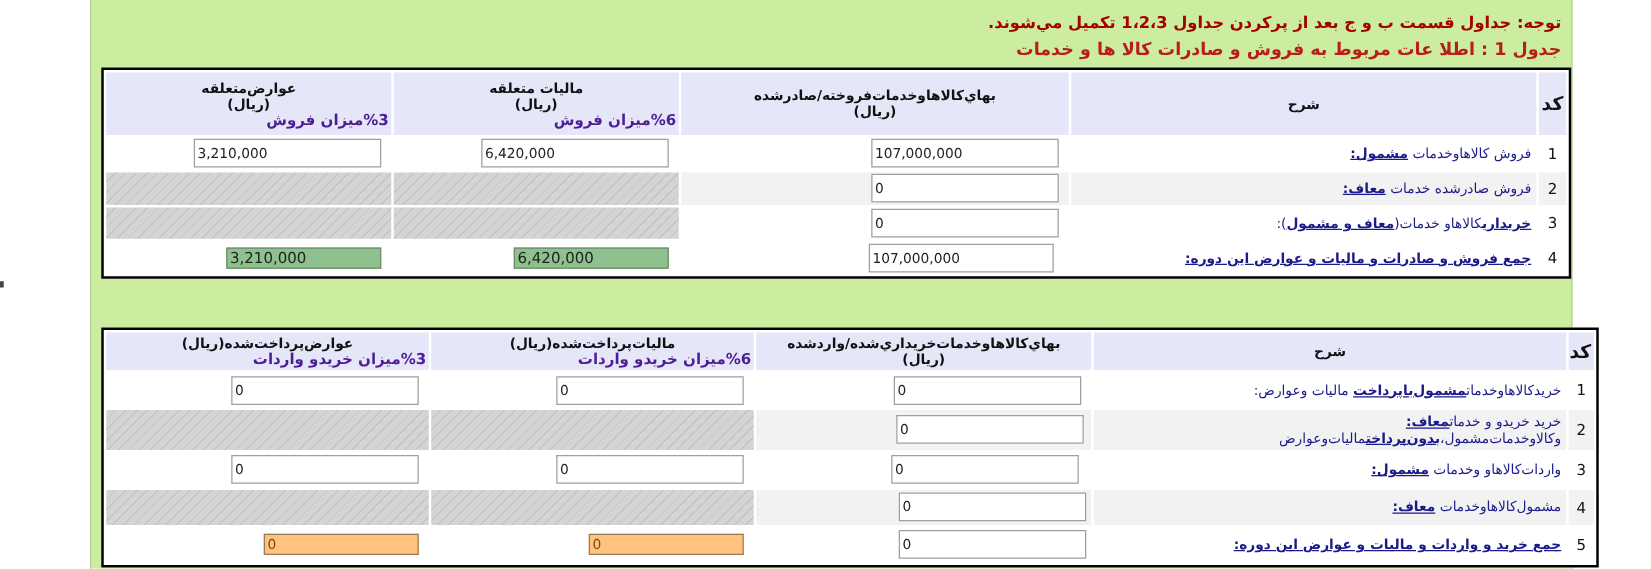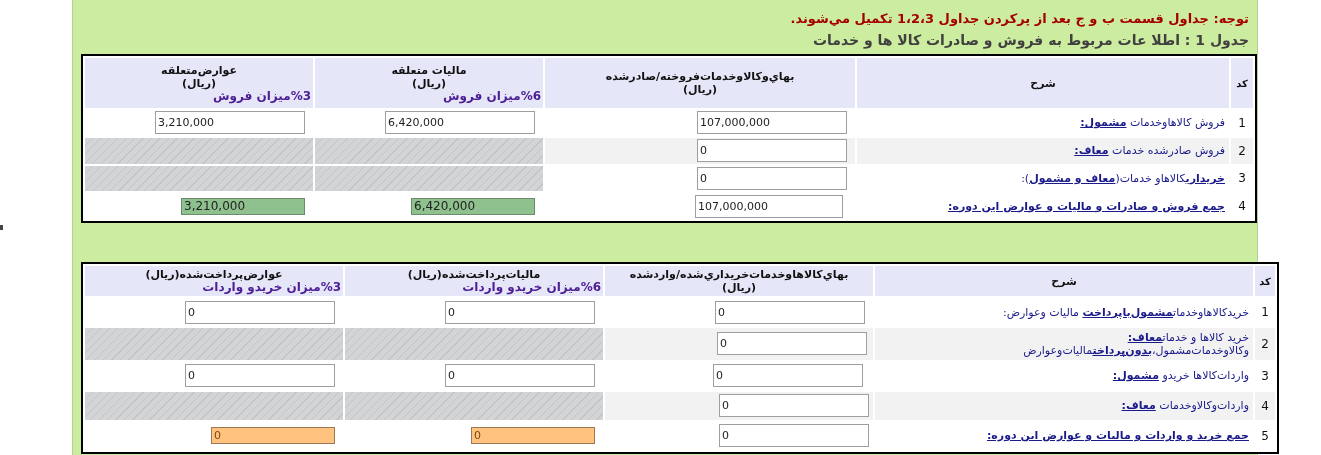--- a/index.html
+++ b/index.html
@@ -9,36 +9,36 @@
   .panel {
     position: absolute; left: 72px; top: 0; width: 1186px; height: 455px;
     background: #ccec9f; border-left: 1px solid #b7cf94; border-right: 1px solid #b7cf94;
     direction: rtl;
   }
   .note {
     position: absolute; right: 8px; top: 11px; color: #a50000; font-size: 13px; font-weight: bold;
     font-family: "DejaVu Sans", sans-serif;
   }
   .t-title {
-    position: absolute; right: 8px; font-size: 14px; font-weight: bold; color: #404040;
+    position: absolute; right: 8px; font-size: 14px; font-weight: bold; color: #b91c1c;
   }
   .t1-title { top: 32px; }
   .t2-title { top: 235px; }
   table.grid {
     position: absolute; border-collapse: separate; border-spacing: 2px; background: #fff;
     border: 2px solid #000; direction: rtl; table-layout: fixed;
   }
   table.t1 { left: 8px; top: 54px; width: 1170px; height: 169px; }
   table.t2 { left: 8px; top: 262px; width: 1170px; height: 192px; }
   th {
     background: #e5e6f7; font-size: 11px; font-weight: bold; color: #111; text-align: center;
     line-height: 13px; padding: 2px 2px; vertical-align: middle;
   }
   th .red { color: #4c1d95; font-size: 12px; text-align: right; }
-  th.code { font-size: 10px; }
+  th.code { font-size: 15px; }
   td { vertical-align: middle; padding: 0 4px; font-size: 11px; color: #1a1a8a; }
   tr.alt td.plain { background: #f2f2f2; }
   td.code { color: #111; font-size: 12px; text-align: center; width: 20px; padding: 0; }
   td.desc { text-align: right; white-space: nowrap; }
   td.desc b { color: #1a1a8a; font-weight: bold; text-decoration: underline; }
   td.hatch {
     background: repeating-linear-gradient(135deg, #d3d4d6 0px, #d3d4d6 5px, #c3c4c6 5px, #c3c4c6 6px);
   }
   td.cell { text-align: right; }
   input.num {
@@ -66,21 +66,21 @@
         <col style="width:372px">
         <col style="width:310px">
         <col style="width:228px">
         <col style="width:228px">
     </colgroup>
     <tbody>
         <tr style="height:50px">
       <th class="code">كد</th>
       <th>شرح</th>
       <th>
-        <div>بهاي‌وكالاوخدمات‌فروخته/صادرشده</div>
+        <div>بهاي‌كالاهاوخدمات‌فروخته/صادرشده</div>
         <div>(ريال)</div>
       </th>
       <th>
         <div>ماليات متعلقه</div>
         <div>(ريال)</div>
         <div class="red">%6ميزان فروش</div>
       </th>
       <th>
         <div>عوارض‌متعلقه</div>
         <div>(ريال)</div>
@@ -147,37 +147,37 @@
     <tr>
       <td class="code plain">1</td>
       <td class="desc plain"><span>خريدكالاهاوخدمات</span><b>مشمول‌باپرداخت</b><span> ماليات وعوارض:</span></td>
       <td class="cell plain"><input class="num" value="0" style=""></td>
       <td class="cell plain"><input class="num" value="0" style=""></td>
       <td class="cell plain"><input class="num" value="0" style=""></td>
     </tr>
     <tr class="alt">
       <td class="code plain">2</td>
       <td class="desc plain" style="line-height:13px">
-        <div><span>خريد كالاها و خدمات</span><b>معاف:</b></div>
+        <div><span>خريد خريدو و خدمات</span><b>معاف:</b></div>
         <div><span>وكالاوخدمات‌مشمول،</span><b>بدون‌پرداخت</b><span>ماليات‌وعوارض</span></div>
       </td>
       <td class="cell plain"><input class="num" style="margin-right: 2px;" value="0"></td>
       <td class="hatch"></td>
       <td class="hatch"></td>
     </tr>
     <tr>
       <td class="code plain">3</td>
-      <td class="desc plain"><span>واردات‌كالاها خريدو </span><b>مشمول:</b></td>
+      <td class="desc plain"><span>واردات‌كالاهاو وخدمات </span><b>مشمول:</b></td>
       <td class="cell plain"><input class="num" style="margin-right: 6px;" value="0"></td>
       <td class="cell plain"><input class="num" value="0" style=""></td>
       <td class="cell plain"><input class="num" value="0" style=""></td>
     </tr>
     <tr class="alt">
       <td class="code plain">4</td>
-      <td class="desc plain"><span>واردات‌وكالاوخدمات </span><b>معاف:</b></td>
+      <td class="desc plain"><span>مشمول‌كالاهاوخدمات </span><b>معاف:</b></td>
       <td class="cell plain"><input class="num" style="margin-right: 0px;" value="0"></td>
       <td class="hatch"></td>
       <td class="hatch"></td>
     </tr>
     <tr>
       <td class="code plain">5</td>
       <td class="desc plain"><b>جمع خريد و واردات و ماليات و عوارض اين دوره:</b></td>
       <td class="cell plain"><input class="num" style="margin-right: 0px;" readonly="" value="0"></td>
       <td class="cell plain"><input class="num orange" readonly="" value="0" style=""></td>
       <td class="cell plain"><input class="num orange" readonly="" value="0" style=""></td>

